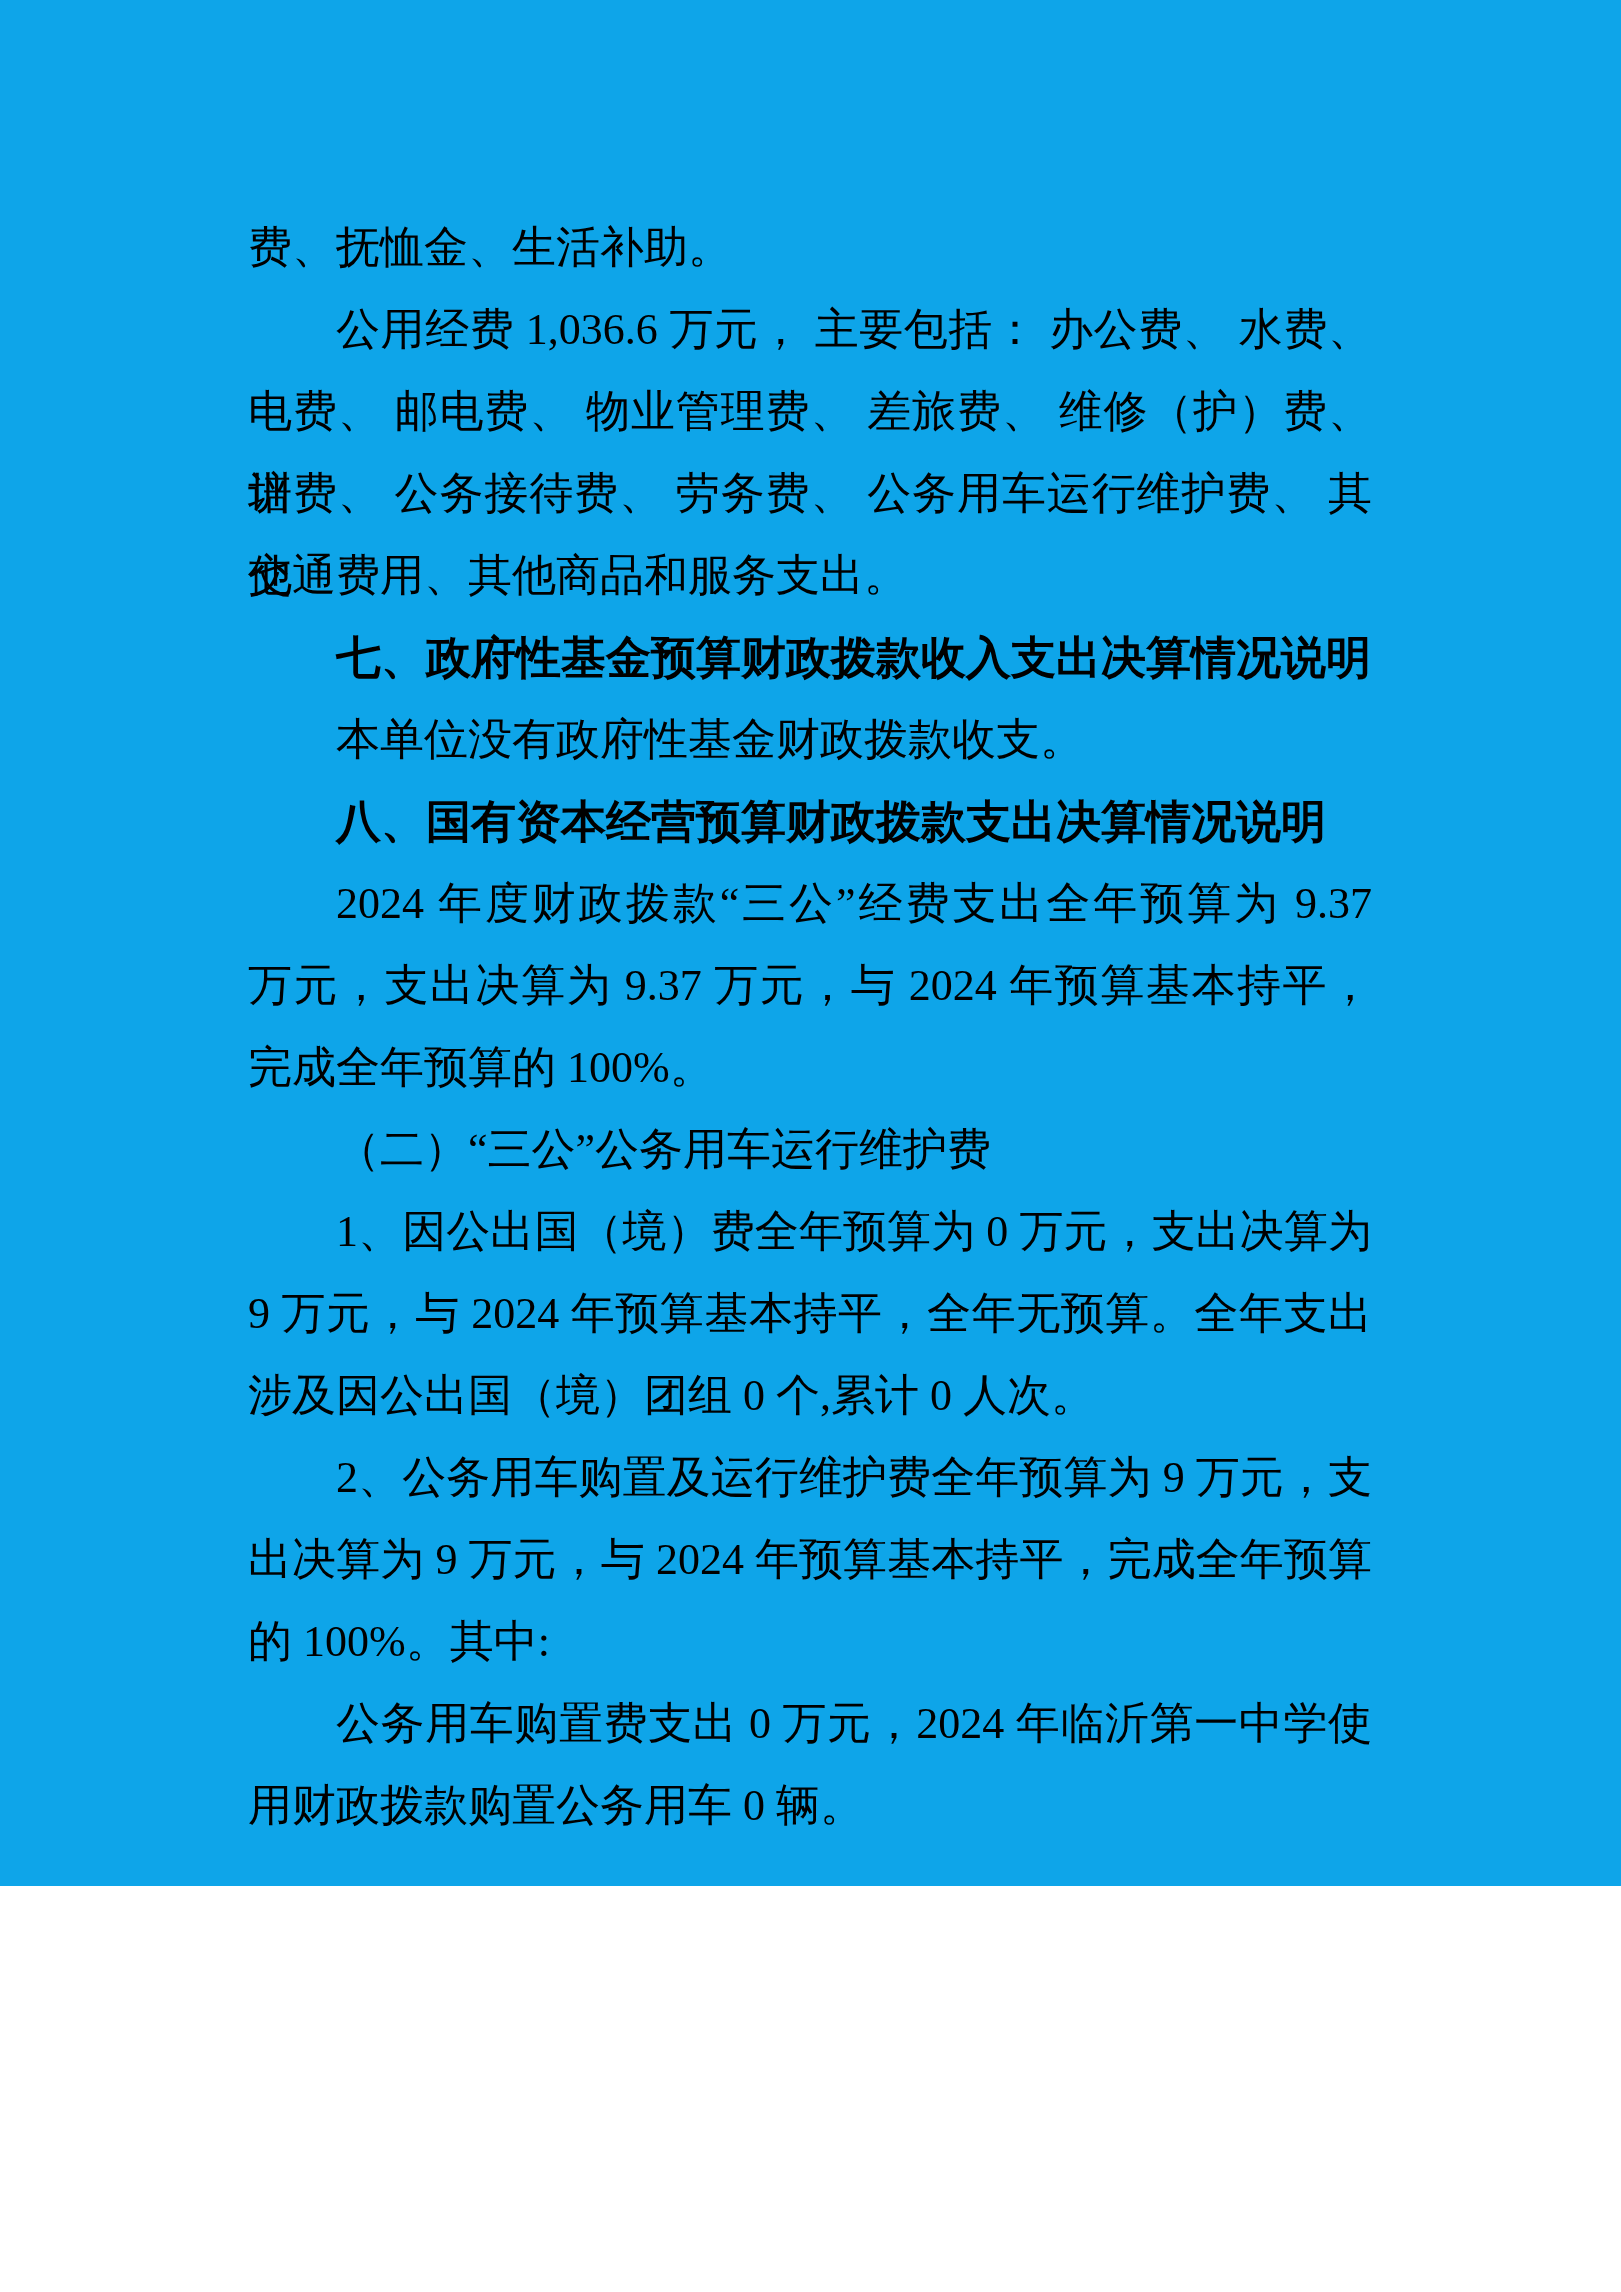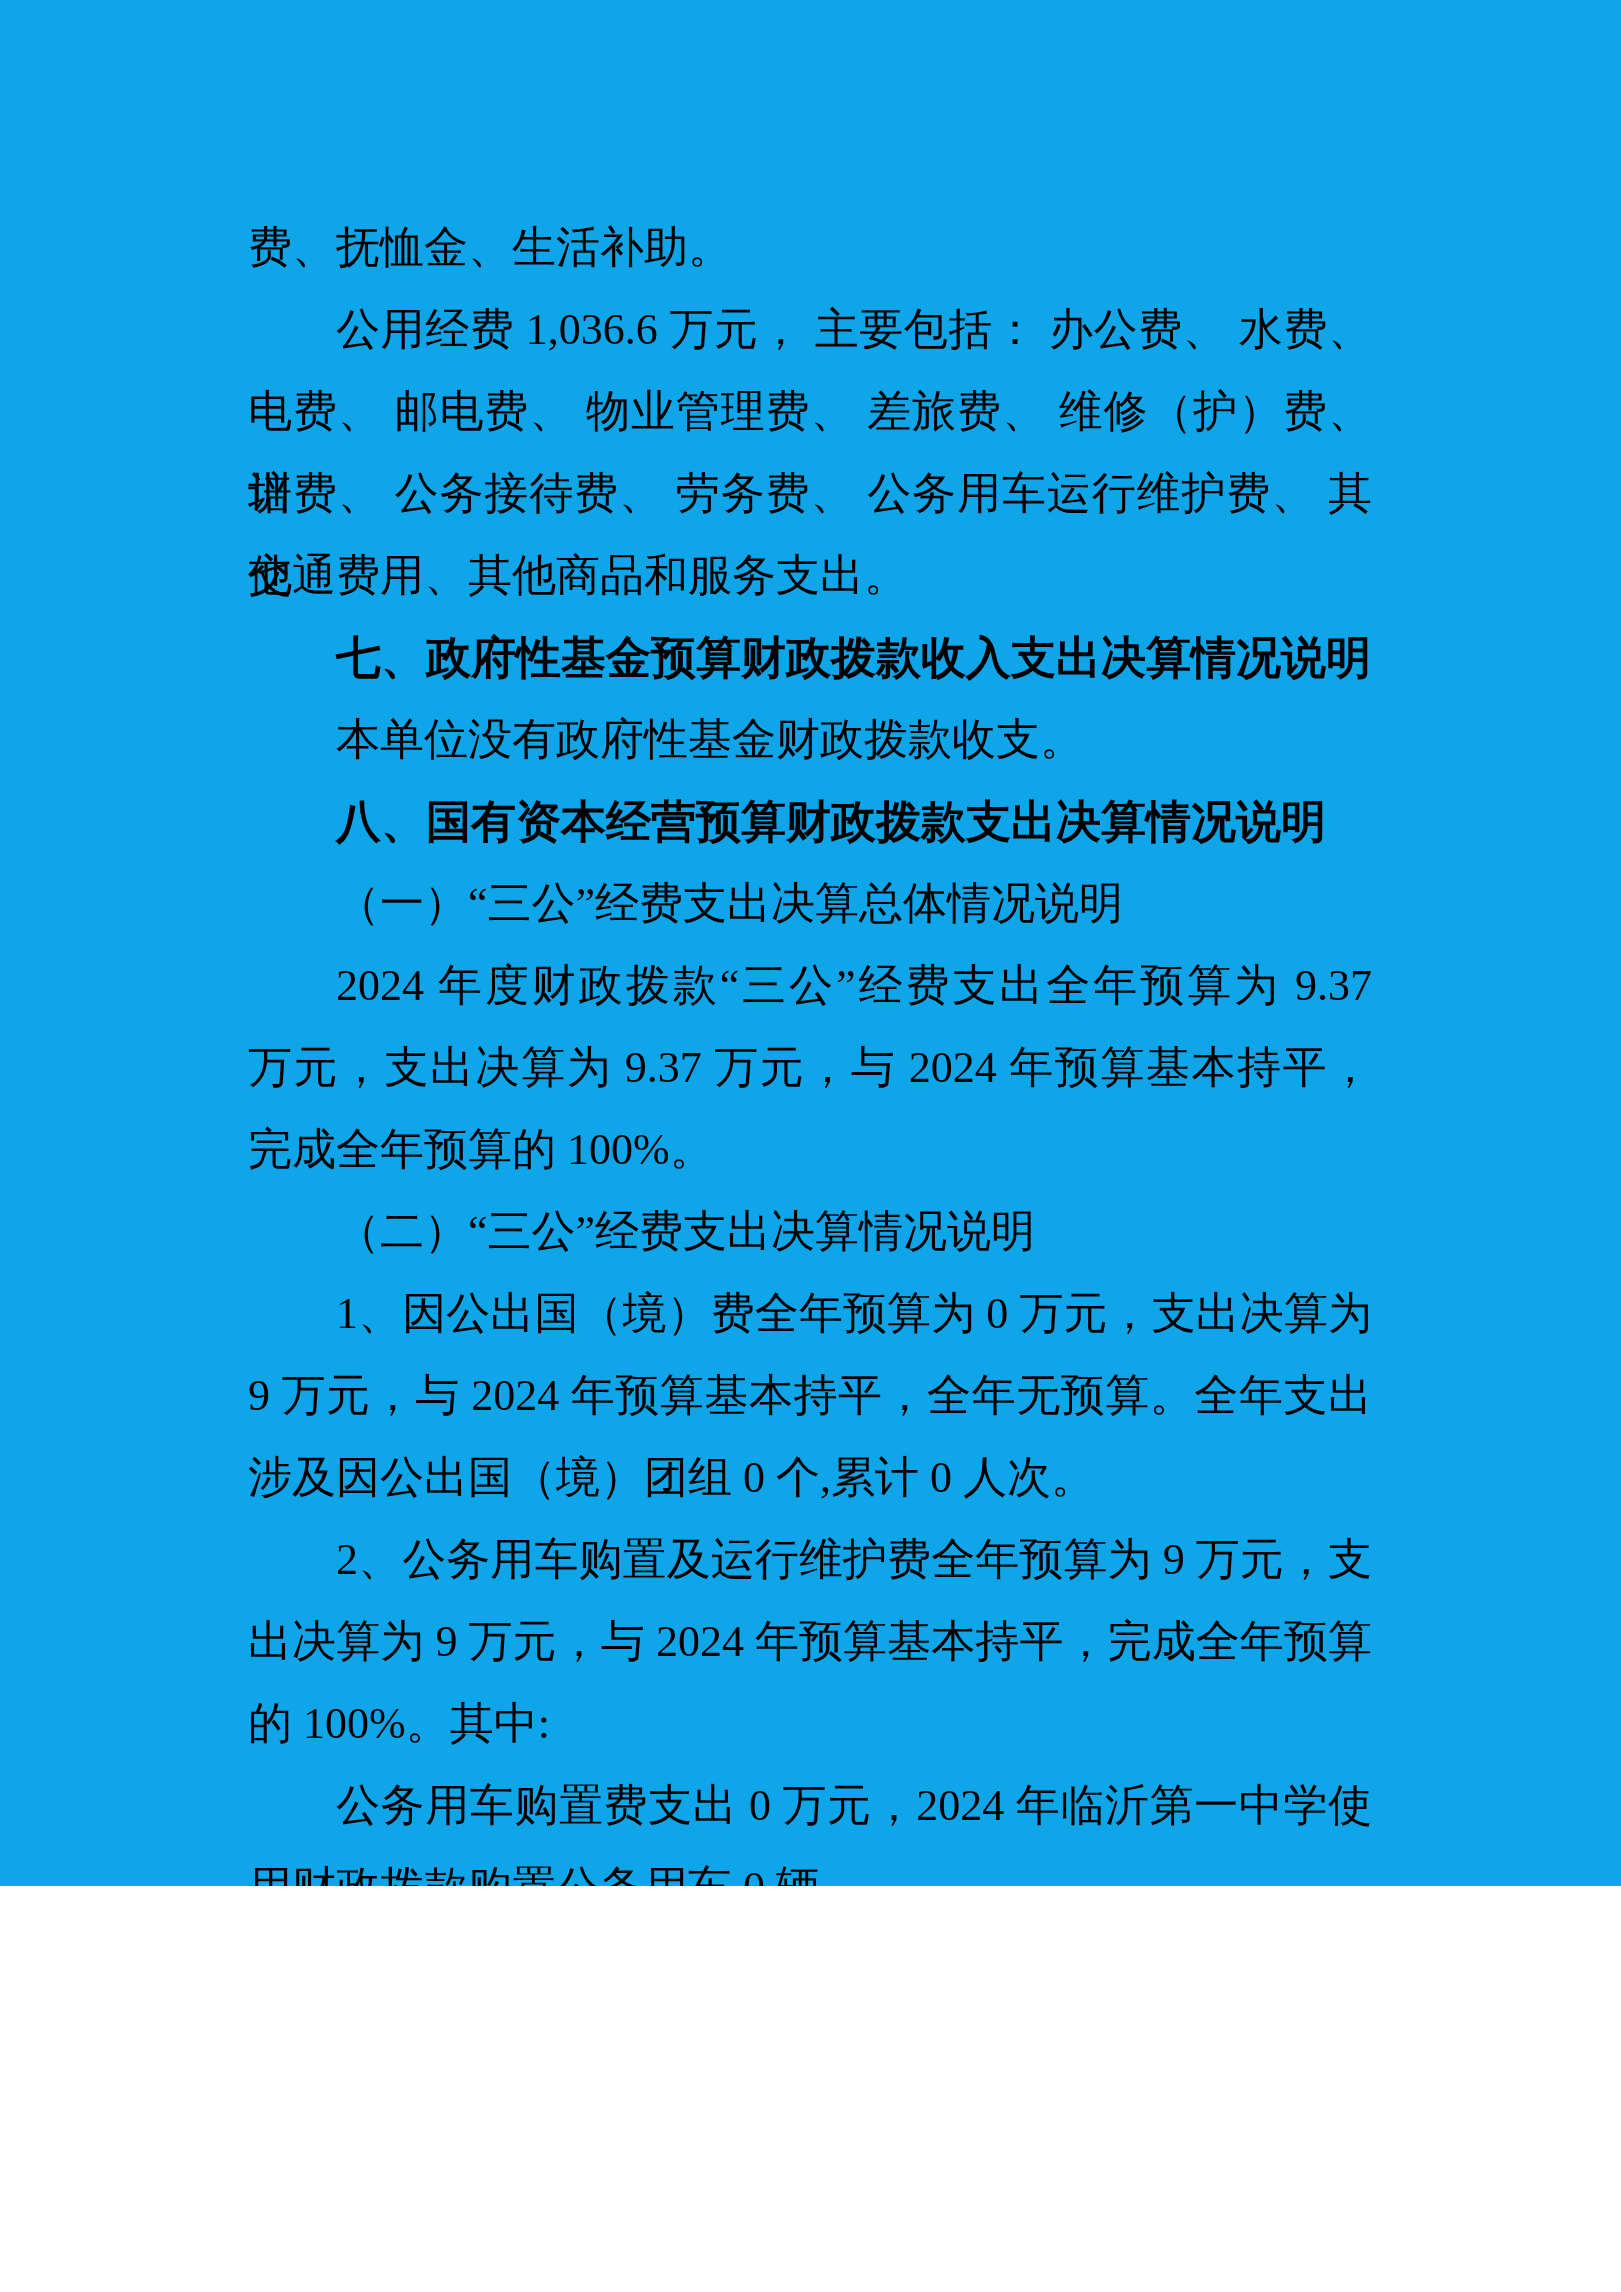--- a/index.html
+++ b/index.html
@@ -54,25 +54,24 @@
 <div class="page">
   <div class="text-block" id="doc-body">
       <div class="line">费、抚恤金、生活补助。</div>
       <div class="line indent justify">公用经费 1,036.6 万元， 主要包括： 办公费、 水费、</div>
       <div class="line justify">电费、 邮电费、 物业管理费、 差旅费、 维修（护）费、 培</div>
       <div class="line justify">训费、 公务接待费、 劳务费、 公务用车运行维护费、 其他</div>
       <div class="line">交通费用、其他商品和服务支出。</div>
       <div class="line heading indent">七、政府性基金预算财政拨款收入支出决算情况说明</div>
       <div class="line indent">本单位没有政府性基金财政拨款收支。</div>
       <div class="line heading indent">八、国有资本经营预算财政拨款支出决算情况说明</div>
-      <div class="line subheading indent">（一）“三公”经费支出决算总体情况说明</div>
       <div class="line indent justify">2024 年度财政拨款“三公”经费支出全年预算为 9.37</div>
       <div class="line justify">万元，支出决算为 9.37 万元，与 2024 年预算基本持平，</div>
       <div class="line">完成全年预算的 100%。</div>
-      <div class="line subheading indent">（二）“三公”经费支出决算情况说明</div>
+      <div class="line subheading indent">（二）“三公”公务用车运行维护费</div>
       <div class="line indent justify">1、因公出国（境）费全年预算为 0 万元，支出决算为</div>
       <div class="line justify">9 万元，与 2024 年预算基本持平，全年无预算。全年支出</div>
       <div class="line">涉及因公出国（境）团组 0 个,累计 0 人次。</div>
       <div class="line indent justify">2、公务用车购置及运行维护费全年预算为 9 万元，支</div>
       <div class="line justify">出决算为 9 万元，与 2024 年预算基本持平，完成全年预算</div>
       <div class="line">的 100%。其中:</div>
       <div class="line indent justify">公务用车购置费支出 0 万元，2024 年临沂第一中学使</div>
       <div class="line">用财政拨款购置公务用车 0 辆。</div>
     </div>
 </div>

